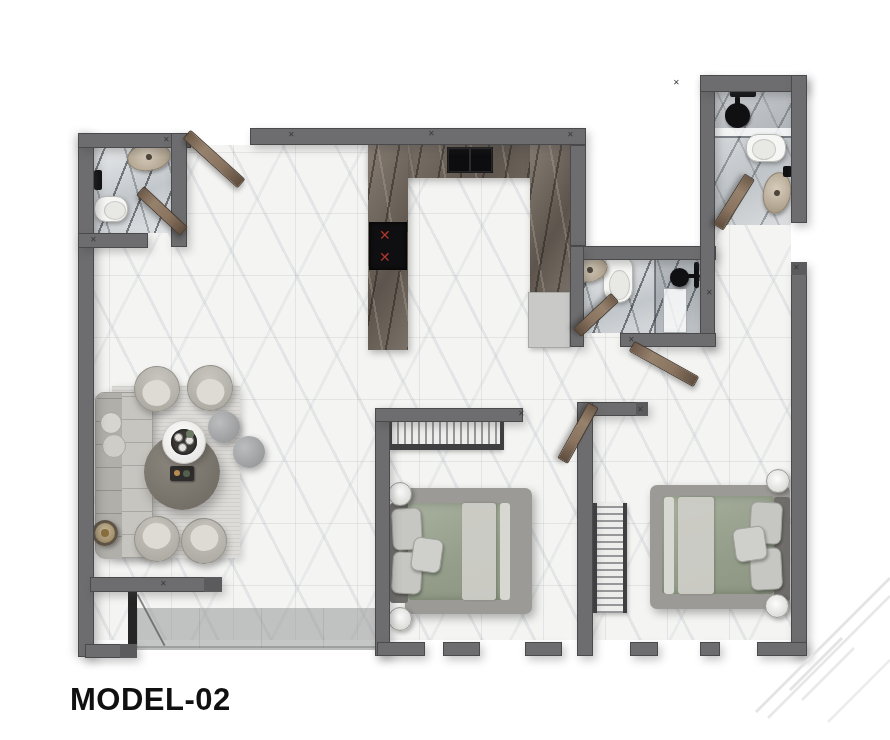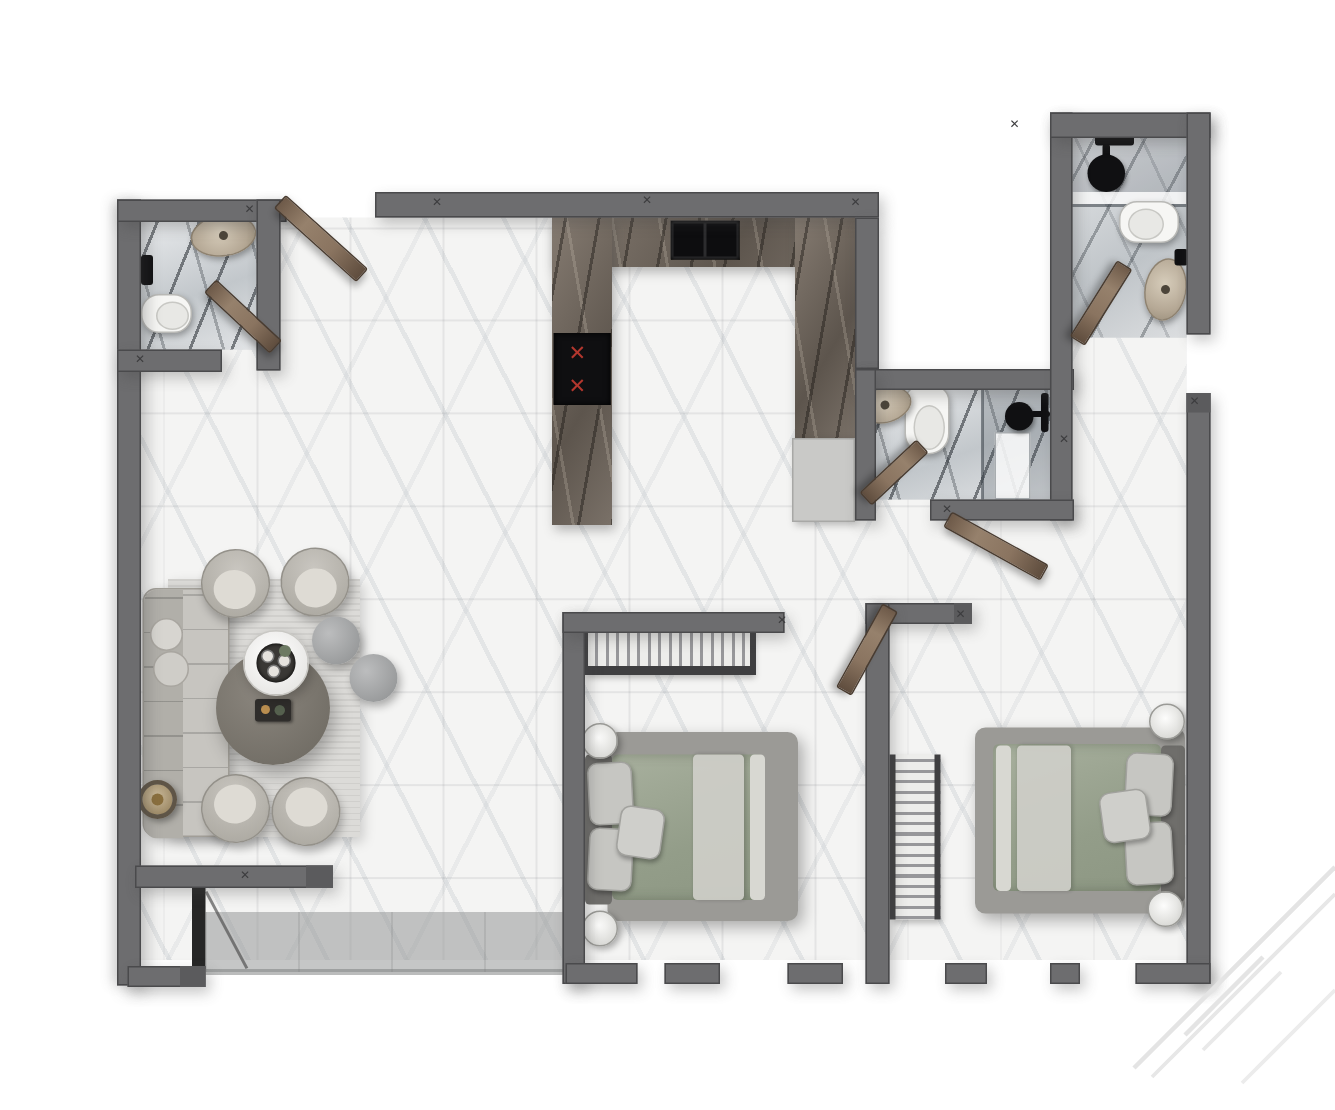--- a/index.html
+++ b/index.html
@@ -283,13 +283,14 @@
   <span class="tick" style="left:793px;top:264px;">✕</span>
 
   <svg width="890" height="740" style="position:absolute;left:0;top:0;pointer-events:none;">
     <line x1="756" y1="712" x2="890" y2="578" stroke="#e4e4e4" stroke-width="3"></line>
     <line x1="768" y1="718" x2="890" y2="596" stroke="#e7e7e7" stroke-width="2.5"></line>
     <line x1="790" y1="690" x2="842" y2="638" stroke="#e4e4e4" stroke-width="3"></line>
     <line x1="802" y1="700" x2="854" y2="648" stroke="#e9e9e9" stroke-width="2.5"></line>
     <line x1="828" y1="722" x2="890" y2="660" stroke="#ececec" stroke-width="2.5"></line>
   </svg>
 
+  <div id="title">MODEL-02</div>
 </div>
 
 </body></html>

